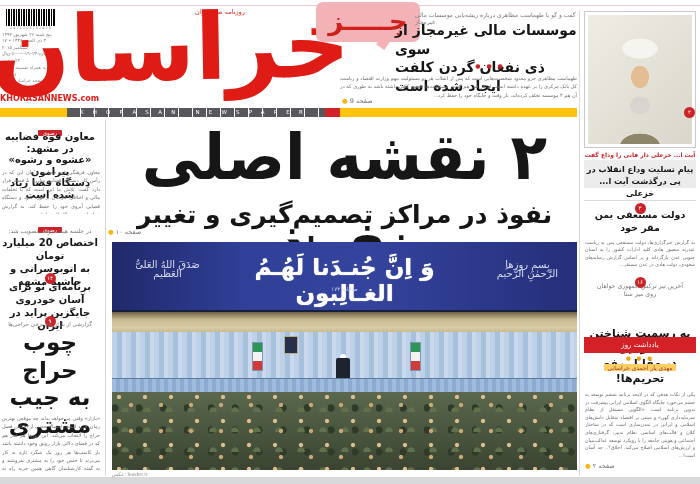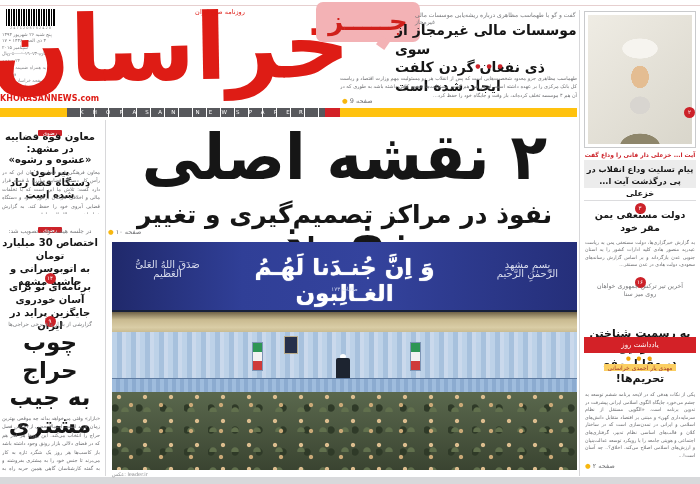--- a/index.html
+++ b/index.html
@@ -116,21 +116,21 @@
   <div class="abs c hl" style="left:112px;top:199px;width:465px;font-size:25px;line-height:32px;">نفوذ در مراکز تصمیم‌گیری و تغییر باورها</div>
   <div class="abs marker" style="left:108px;top:228px;direction:ltr;">
     <span class="dotY">●</span>
     <span>صفحه ۱۰</span>
   </div>
 
   <div class="abs photo" style="left:112px;top:242px;width:465px;height:228px;">
     <div class="abs banner" style="left:0;top:0;width:465px;height:68px;">
       <div class="abs callig c" style="left:90px;top:12px;width:285px;">وَ اِنَّ جُنـدَنا لَهُـمُ الغـالِبون</div>
       <div class="abs c" style="left:200px;top:44px;width:65px;font-size:5.5px;color:#cfd6ee;">صافات ۱۷۳</div>
-      <div class="abs flour c" style="left:378px;top:18px;width:75px;">بِسمِ مشهدِ الرَّحمٰنِ الرَّحیم</div>
+      <div class="abs flour c" style="left:378px;top:18px;width:75px;">بِسمِ روزهاِ الرَّحمٰنِ الرَّحیم</div>
       <div class="abs flour c" style="left:18px;top:18px;width:75px;">صَدَقَ اللهُ العَلیُّ العَظیم</div>
     </div>
     <div class="abs balcony" style="left:0;top:68px;width:465px;height:22px;"></div>
     <div class="abs curtain" style="left:0;top:90px;width:465px;height:62px;"></div>
     <div class="abs frame" style="left:172px;top:94px;width:12px;height:16px;"></div>
     <div class="abs flag" style="left:140px;top:100px;width:9px;height:27px;"></div>
     <div class="abs flag" style="left:298px;top:100px;width:9px;height:27px;"></div>
     <div class="abs turban" style="left:228px;top:112px;width:6px;height:5px;"></div>
     <div class="abs leader" style="left:224px;top:116px;width:14px;height:20px;"></div>
     <div class="abs skirt" style="left:0;top:136px;width:465px;height:18px;"></div>
@@ -149,21 +149,21 @@
     <div>«عشوه و رشوه» پیرامون</div>
     <div>دستگاه قضا زیاد شده است</div>
   </div>
   <div class="abs tiny j" style="left:2px;top:168px;width:98px;height:46px;">معاون فرهنگی قوه قضاییه با بیان این که در رأس کار دستگاه قضایی مبارزه با فساد قرار دارد گفت: تلاش ما این است که با تخلفات مالی و اخلاقی کارکنان برخورد شود و دستگاه قضایی آبروی خود را حفظ کند. به گزارش خراسان، حجت الاسلام صادقی...</div>
 
   <div class="abs c" style="left:0;top:217px;width:100px;">
     <span class="tag">رضوی</span>
   </div>
   <div class="abs c gray" style="left:0;top:227px;width:100px;font-size:6px;">در جلسه هیئت دولت تصویب شد:</div>
   <div class="abs c hl" style="left:0;top:236px;width:100px;font-size:10px;line-height:13px;">
-    <div>اختصاص 30 میلیارد تومان</div>
+    <div>اختصاص 20 میلیارد تومان</div>
     <div>به اتوبوسرانی و حاشیه مشهد</div>
   </div>
   <div class="abs c" style="left:0;top:265px;width:100px;">
     <span class="badge">۱۴</span>
   </div>
   <div class="abs c hl" style="left:0;top:280px;width:100px;font-size:10px;line-height:13px;">
     <div>برنامه‌ای نو برای آسان خودروی</div>
     <div>جایگزین پراید در ایران</div>
   </div>
   <div class="abs c" style="left:0;top:308px;width:100px;">

